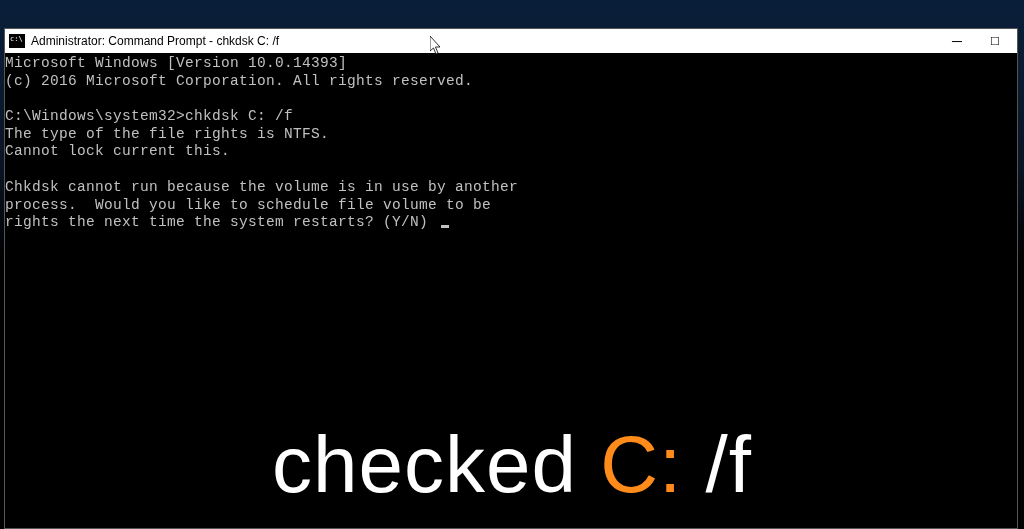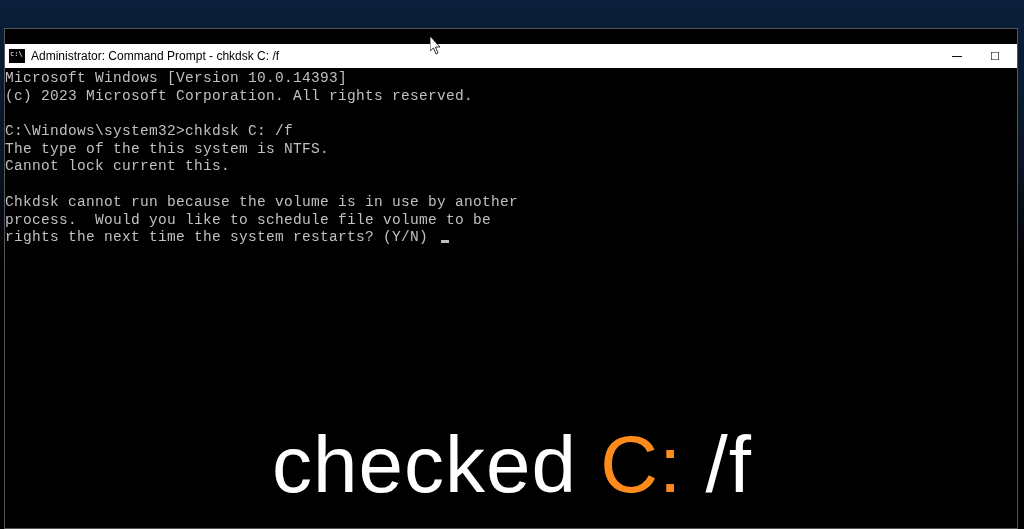--- a/index.html
+++ b/index.html
@@ -20,21 +20,20 @@
       background: #000000;
       border: 1px solid #555;
     }
     .titlebar {
       height: 24px;
       background: #ffffff;
       display: flex;
       align-items: center;
       padding: 0 4px;
       position: relative;
-      margin-top: 15px;
     }
     .titlebar-icon {
       width: 16px;
       height: 14px;
       background: #000;
       margin-right: 6px;
       position: relative;
       display: flex;
       align-items: center;
       justify-content: center;
@@ -121,24 +120,24 @@
 <div class="window">
   <div class="titlebar">
     <div class="titlebar-icon"></div>
     <div class="titlebar-text">Administrator: Command Prompt - chkdsk  C: /f</div>
     <div class="window-controls">
       <div class="win-btn min-icon">─</div>
       <div class="win-btn max-icon">☐</div>
     </div>
   </div>
   <div class="terminal-body"><span>Microsoft Windows [Version 10.0.14393]</span>
-<span>(c) 2023 Microsoft Corporation. All rights reserved.</span>
+<span>(c) 2016 Microsoft Corporation. All rights reserved.</span>
 <span></span>
 <span class="prompt-path">C:\Windows\system32&gt;</span><span>chkdsk C: /f</span>
-<span>The type of the this system is NTFS.</span>
+<span>The type of the file rights is NTFS.</span>
 <span>Cannot lock current this.</span>
 <span></span>
 <span>Chkdsk cannot run because the volume is in use by another</span>
 <span>process.  Would you like to schedule file volume to be</span>
 <span>rights the next time the system restarts? (Y/N) </span><span class="cursor"></span></div>
 </div>
 
 <div class="mouse-cursor">
   <svg width="14" height="20" viewBox="0 0 14 20">
     <path d="M0,0 L0,15 L3.5,12 L6,18 L8,17 L5.5,11 L10,11 Z" fill="#ffffff" stroke="#000" stroke-width="0.8"></path>

